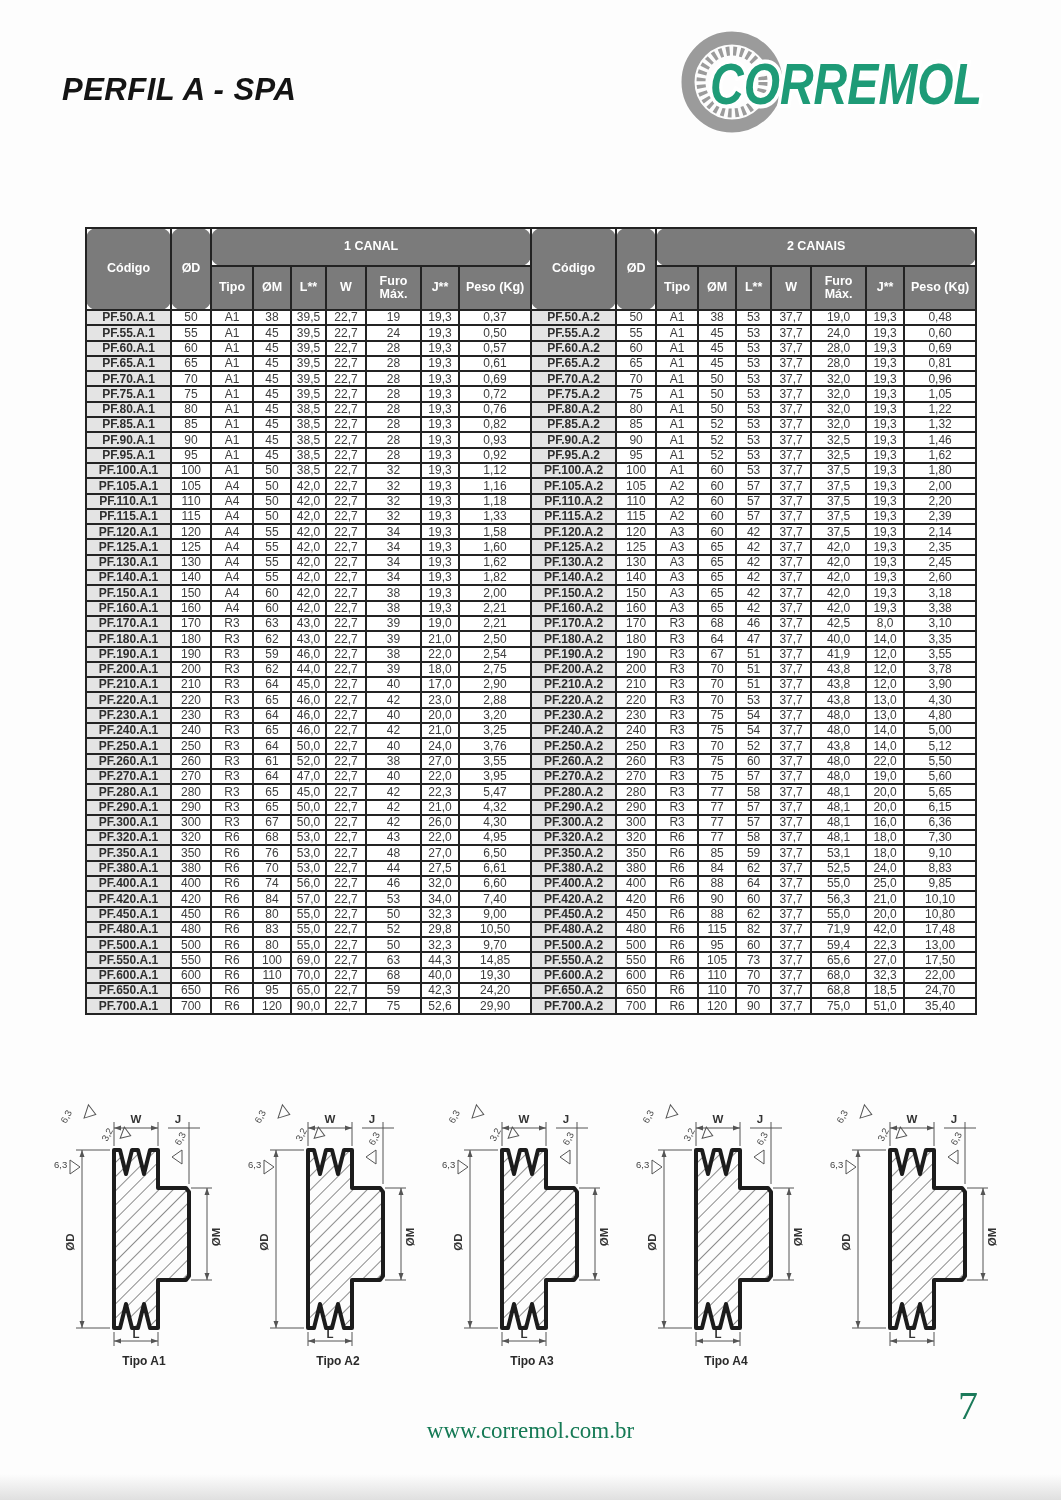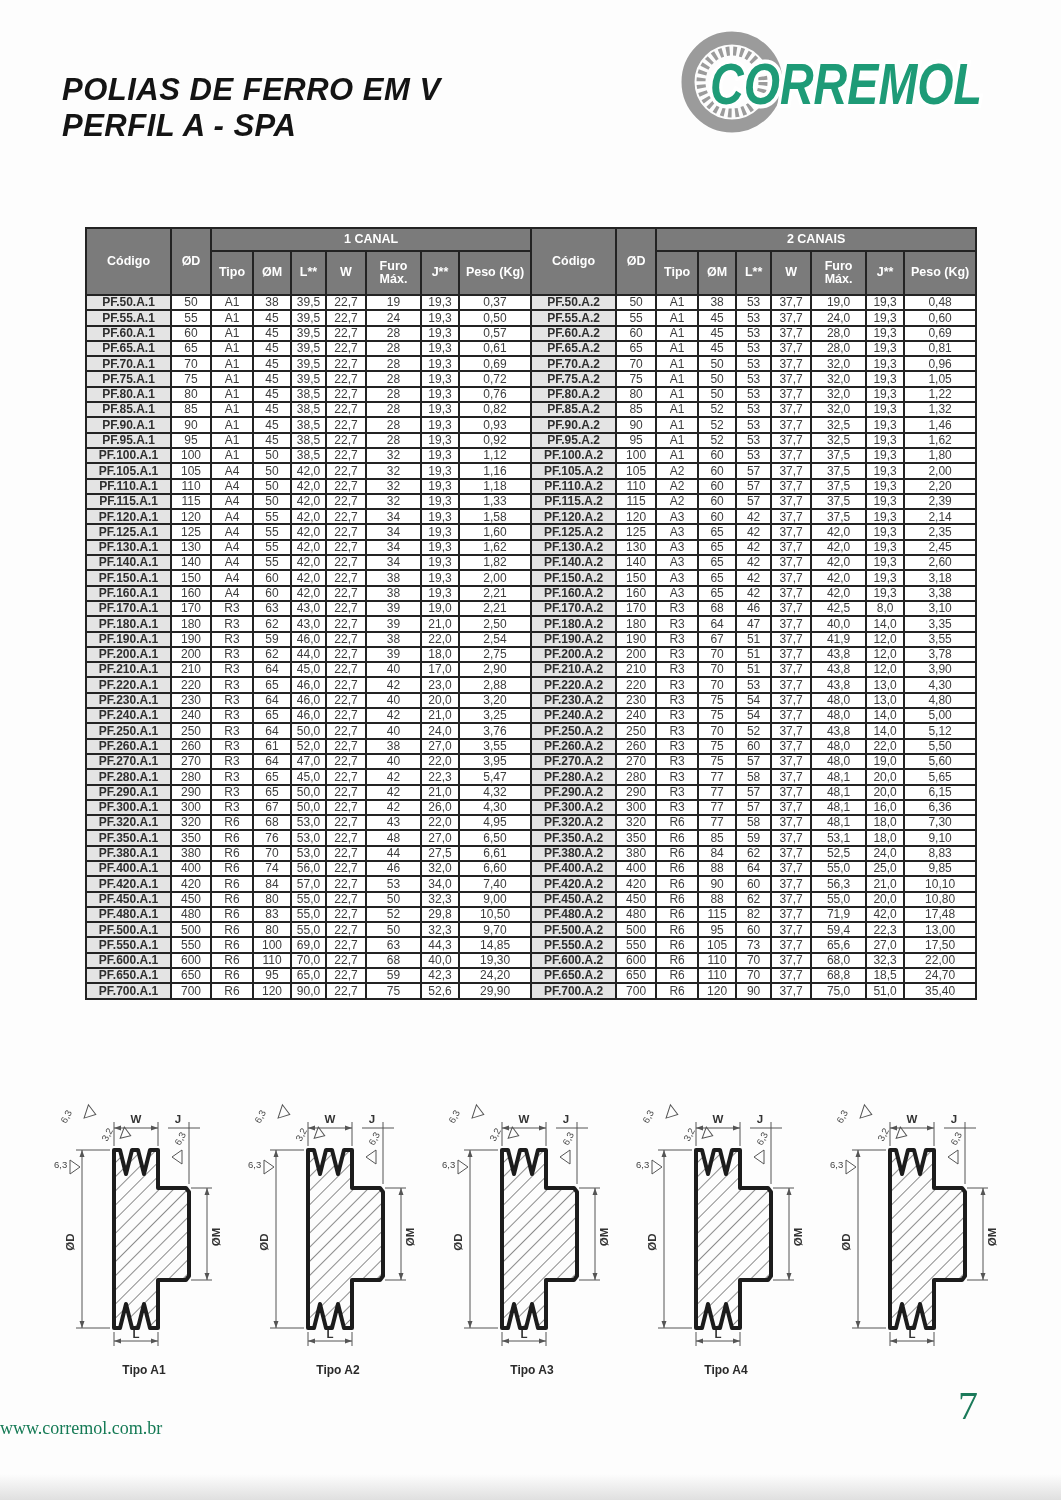--- a/index.html
+++ b/index.html
@@ -27,40 +27,41 @@
   table.catalog th, table.catalog td {
     border:2px solid #232323;
     text-align:center; vertical-align:middle;
     padding:0 1px; line-height:1.05;
     overflow:hidden;
   }
   table.catalog thead th {
     background:#7b7b7b; color:#ffffff;
     font-weight:bold; font-size:12.5px;
   }
-  table.catalog thead tr.group-row th { height:23px; }
+  table.catalog thead tr.group-row th { height:38px;border-radius:11px; }
   table.catalog thead tr.sub-row th { height:44px; }
   table.catalog tbody td { height:15.3px; background:#ffffff; }
   table.catalog tbody td.code {
     background:#e4e4e4; font-weight:bold; color:#2e2e2e; font-size:12px;
   }
   
   .diagrams {
     position:absolute; left:52px; top:1098px; width:960px;
     display:flex; justify-content:space-between;
   }
   .figure { width:184px; text-align:center; }
   .figure .caption {
-    margin-top:9px; font-size:12px; font-weight:bold; color:#2a2a2a; line-height:1.25;
+    margin-top:0; font-size:12px; font-weight:bold; color:#2a2a2a; line-height:1.25;
   }
   
   .footer-url {
     position:absolute; left:0; top:1418px; width:1061px;
+    text-align:center;
     font-family:"Liberation Serif", serif;
-    font-size:18px; color:#157a55;
+    font-size:23px; color:#157a55;
   }
   .page-number {
     position:absolute; left:938px; top:1382px; width:60px;
     text-align:center;
     font-family:"Liberation Serif", serif;
     font-size:40px; color:#1b7a5a;
   }
   .bottom-shade {
     position:absolute; left:0; bottom:0; width:1061px; height:26px;
     background:linear-gradient(to bottom, rgba(0,0,0,0), rgba(90,90,90,.18));
@@ -71,21 +72,20 @@
 
 <svg width="0" height="0" style="position:absolute" aria-hidden="true">
   <defs>
     <pattern id="hatch" width="10" height="10" patternUnits="userSpaceOnUse" patternTransform="rotate(45)">
       <line x1="0" y1="0" x2="0" y2="10" stroke="#4e4e4e" stroke-width="1.3"></line>
     </pattern>
   </defs>
 </svg>
 
 <div class="page-title">
-  <div>POLIAS DE FERRO EM V</div>
   <div>PERFIL A - SPA</div>
 </div>
 
 <div class="logo">
   <svg width="320" height="128" viewBox="0 0 320 128">
     <g>
       <circle cx="56" cy="62" r="44" fill="none" stroke="#9b9b9b" stroke-width="13"></circle>
       <circle cx="56" cy="62" r="31" fill="none" stroke="#9b9b9b" stroke-width="9" stroke-dasharray="3.5 3.5"></circle>
     </g>
     <text x="34" y="84" font-size="58" font-weight="bold" font-style="italic" fill="#1e9b77" stroke="#ffffff" stroke-width="8" paint-order="stroke" textLength="272" lengthAdjust="spacingAndGlyphs">CORREMOL</text>

